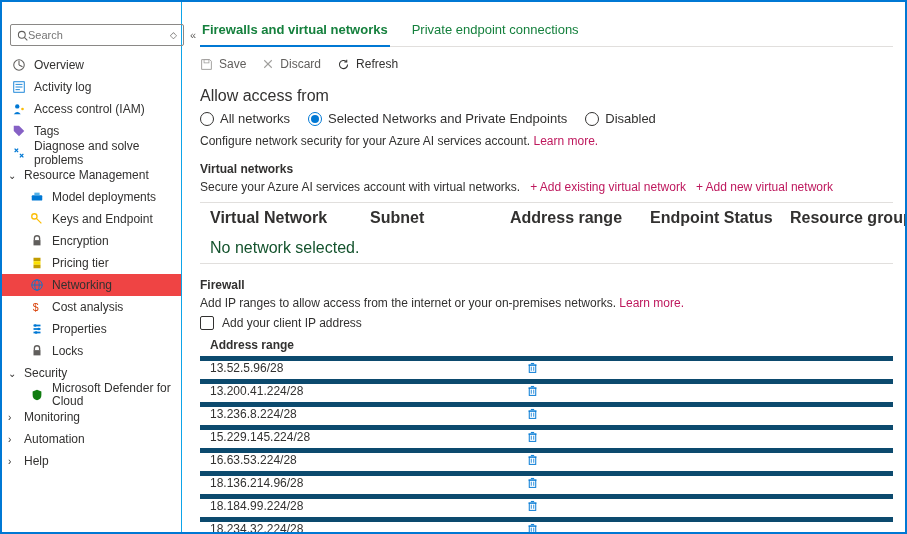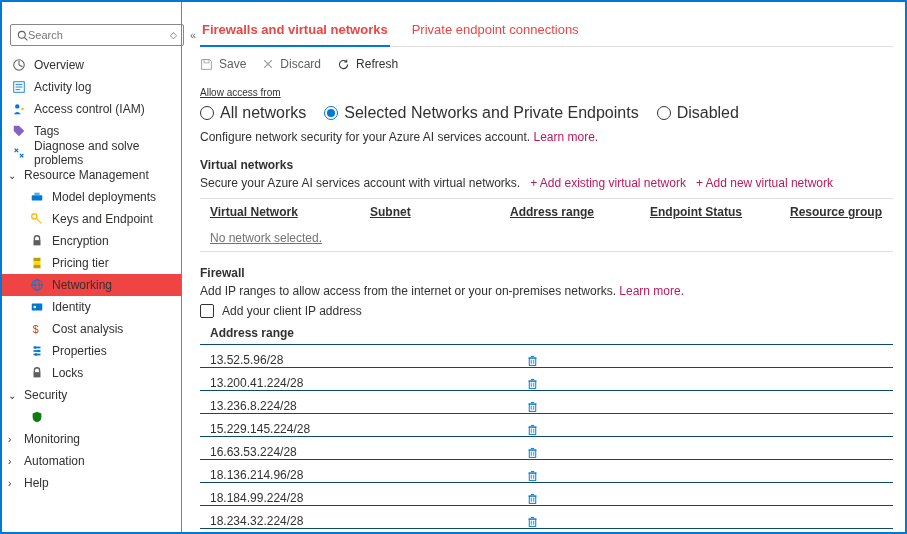--- a/index.html
+++ b/index.html
@@ -17,46 +17,46 @@
   .nav-item.selected { background: #ef4444; }
   .nav-item.selected::before { content:""; position:absolute; }
   .nav-item .icon { width: 14px; height: 14px; display: inline-flex; align-items: center; justify-content: center; }
   .nav-group { display:flex; align-items:center; gap:6px; padding: 4px 8px 4px 6px; cursor:pointer; font-size:12px; height:22px; }
   .nav-group .caret { font-size:10px; color:#323130; width:10px; }
   svg { display:block; }
 
   
   .main { flex:1; overflow:auto; padding: 0 12px 12px 18px; }
   .tabs { display:flex; gap: 20px; margin-top: 14px; border-bottom: 1px solid #e1dfdd; }
-  .tab { font-size: 13px; padding: 6px 2px 8px 2px; cursor:pointer; color:#ef4444; }
+  .tab { font-size: 13px; padding: 6px 2px 8px 2px; cursor:pointer; color:#15803d; }
   .tab.active { font-weight:600; border-bottom: 2px solid #0078d4; margin-bottom:-1px; }
   .toolbar { display:flex; gap: 16px; margin-top: 10px; }
   .tbtn { display:flex; align-items:center; gap:6px; font-size:12px; color:#605e5c; cursor:pointer; }
   .tbtn .ticon { color:#605e5c; }
-  .section-label { font-size:10px; margin-top:16px;text-decoration:underline; }
+  .section-label { font-size:16px; margin-top:16px; }
   .radio-row { display:flex; gap: 18px; margin-top:6px; align-items:center; }
-  .radio { display:flex; align-items:center; gap:6px; cursor:pointer; font-size:16px; }
+  .radio { display:flex; align-items:center; gap:6px; cursor:pointer; font-size:13px; }
   .radio .dot { width:14px; height:14px; border:1px solid #323130; border-radius:50%; display:flex; align-items:center; justify-content:center; }
   .radio.checked .dot { border-color:#0078d4; }
   .radio.checked .dot::after { content:""; width:8px; height:8px; background:#0078d4; border-radius:50%; }
   .desc-line { font-size:12px; margin-top:8px; color:#323130; }
   .link { color:#be185d; cursor:pointer; }
   .subhead { font-weight:700; font-size:12px; margin-top:14px; }
   .vnet-links { display:flex; gap:2px; margin-top:4px; font-size:12px; align-items:center; }
   .vnet-links .link { margin-left:8px; }
   .vnet-table { margin-top:8px; border-top:1px solid #e1dfdd; border-bottom:1px solid #e1dfdd; }
-  .vnet-header, .vnet-row { display:grid; grid-template-columns: 160px 140px 140px 140px 140px 120px; font-size:12px;text-decoration:underline; }
+  .vnet-header, .vnet-row { display:grid; grid-template-columns: 160px 140px 140px 140px 140px 120px; font-size:16px; }
   .vnet-header { font-weight:600; padding:6px 0 6px 10px; }
-  .vnet-row { padding:6px 0 6px 10px; color:#737373; }
+  .vnet-row { padding:6px 0 6px 10px; color:#14532d; }
   .fw-desc { font-size:12px; margin-top:4px; }
   .chk-row { display:flex; align-items:center; gap:8px; margin-top:6px; }
   .chk { width:14px; height:14px; border:1px solid #323130; border-radius:2px; }
   .addr-head { font-weight:600; margin-top:8px; padding-left:10px; font-size:12px; }
   .addr-table { margin-top:4px; }
-  .addr-row { display:flex; align-items:flex-end; border-top:1px solid #0c4a6e; height:23px; padding-left:6px; }
+  .addr-row { display:flex; align-items:flex-start; border-top:5px solid #0c4a6e; height:23px; padding-left:6px; }
   .addr-cell { width:320px; font-size:12px; padding-left:4px; }
   .trash { color:#0078d4; cursor:pointer; }
 </style>
 </head>
 <body>
 
 <div class="sidebar">
   <div class="search-wrap">
     <div class="search-box">
       <span class="sicon">
@@ -165,29 +165,20 @@
           <circle cx="8" cy="8" r="6" fill="none" stroke="#0078d4"></circle>
           <ellipse cx="8" cy="8" rx="2.5" ry="6" fill="none" stroke="#0078d4"></ellipse>
           <line x1="2" y1="8" x2="14" y2="8" stroke="#0078d4"></line>
         </svg>
       </span>
     <span>Networking</span>
   </div>
   <div class="nav-item child">
     <span class="icon">
         <svg width="14" height="14" viewBox="0 0 16 16">
-          <rect x="2" y="4" width="12" height="8" rx="1" fill="#0078d4"></rect>
-          <circle cx="5.5" cy="8" r="1.5" fill="#fff"></circle>
-        </svg>
-      </span>
-    <span>Identity</span>
-  </div>
-  <div class="nav-item child">
-    <span class="icon">
-        <svg width="14" height="14" viewBox="0 0 16 16">
           <text x="3" y="12" font-size="12" fill="#d83b01">$</text>
         </svg>
       </span>
     <span>Cost analysis</span>
   </div>
   <div class="nav-item child">
     <span class="icon">
         <svg width="14" height="14" viewBox="0 0 16 16">
           <line x1="4" y1="4" x2="12" y2="4" stroke="#0078d4" stroke-width="2"></line>
           <line x1="4" y1="8" x2="12" y2="8" stroke="#0078d4" stroke-width="2"></line>
@@ -212,20 +203,21 @@
   <div class="nav-group">
     <span class="caret">⌄</span>
     <span>Security</span>
   </div>
   <div class="nav-item child">
     <span class="icon">
         <svg width="14" height="14" viewBox="0 0 16 16">
           <path d="M8 2 L13 4 V8 Q13 13 8 14 Q3 13 3 8 V4 Z" fill="#107c10"></path>
         </svg>
       </span>
+    <span style="line-height:1.1">Microsoft Defender for Cloud</span>
   </div>
 
   <div class="nav-group">
     <span class="caret">›</span>
     <span>Monitoring</span>
   </div>
   <div class="nav-group">
     <span class="caret">›</span>
     <span>Automation</span>
   </div>

